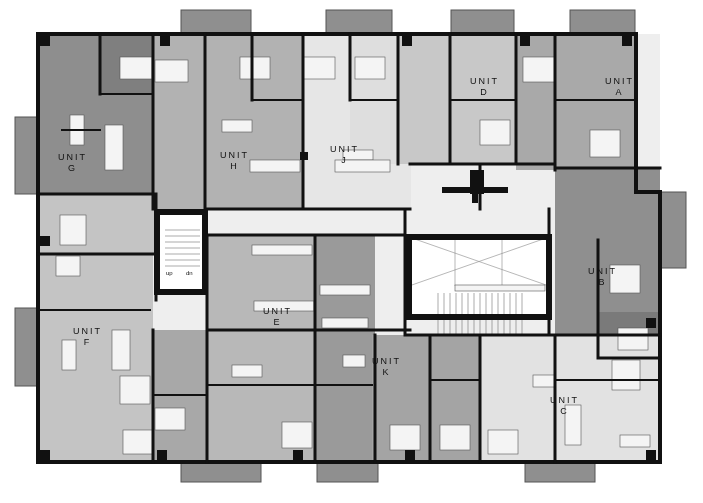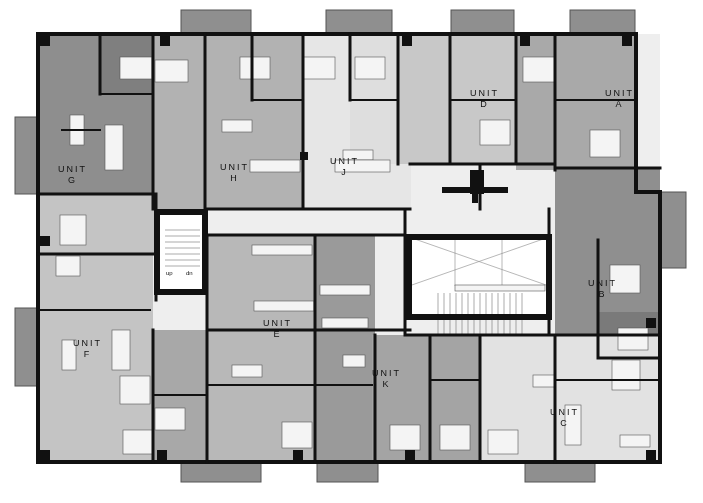--- a/index.html
+++ b/index.html
@@ -1,18 +1,18 @@
 <!DOCTYPE html>
 <html><head>
 <meta charset="utf-8">
 <style>
   html,body{margin:0;padding:0;background:#fff;}
   body{width:703px;height:503px;overflow:hidden;position:relative;font-family:"Liberation Sans",sans-serif;}
   #plan{position:absolute;left:0;top:0;width:703px;height:503px;}
-  .lbl{position:absolute;font-size:9px;letter-spacing:2px;color:#111;text-align:center;line-height:11px;white-space:pre;margin-top:12px;}
+  .lbl{position:absolute;font-size:9px;letter-spacing:2px;color:#111;text-align:center;line-height:11px;white-space:pre;}
   .stair-lbl{position:absolute;font-size:6px;color:#111;}
 </style>
 </head>
 <body>
 
 <svg id="plan" viewBox="0 0 703 503" xmlns="http://www.w3.org/2000/svg">
 
   <g fill="#8f8f8f" stroke="#555" stroke-width="1">
     <rect x="181" y="10" width="70" height="24"></rect>
     <rect x="326" y="10" width="66" height="24"></rect>

